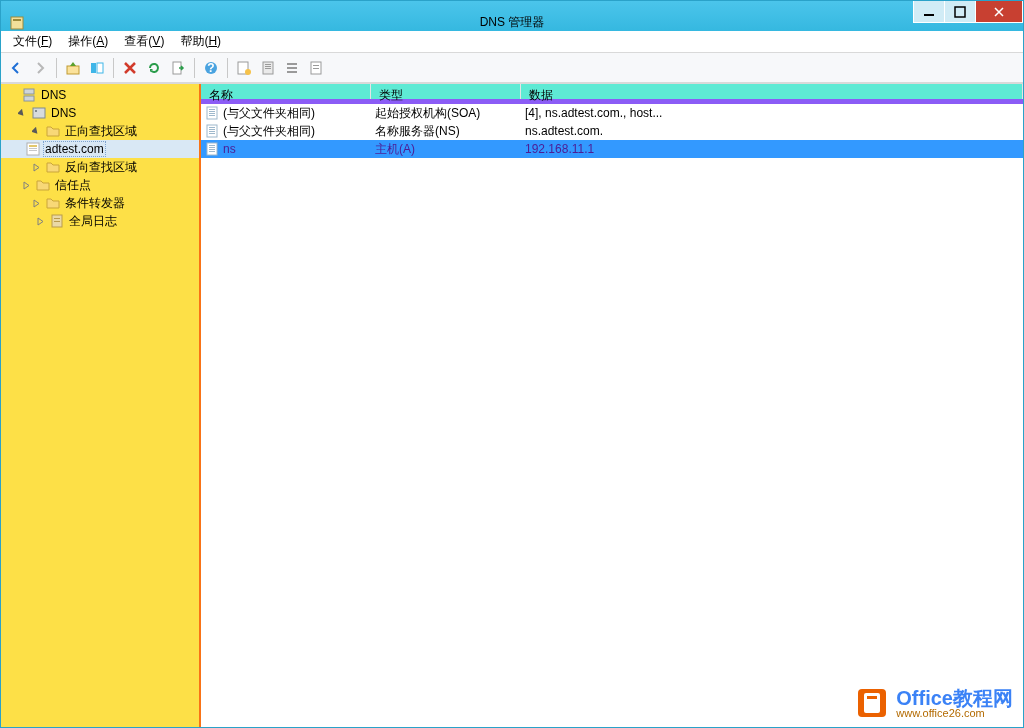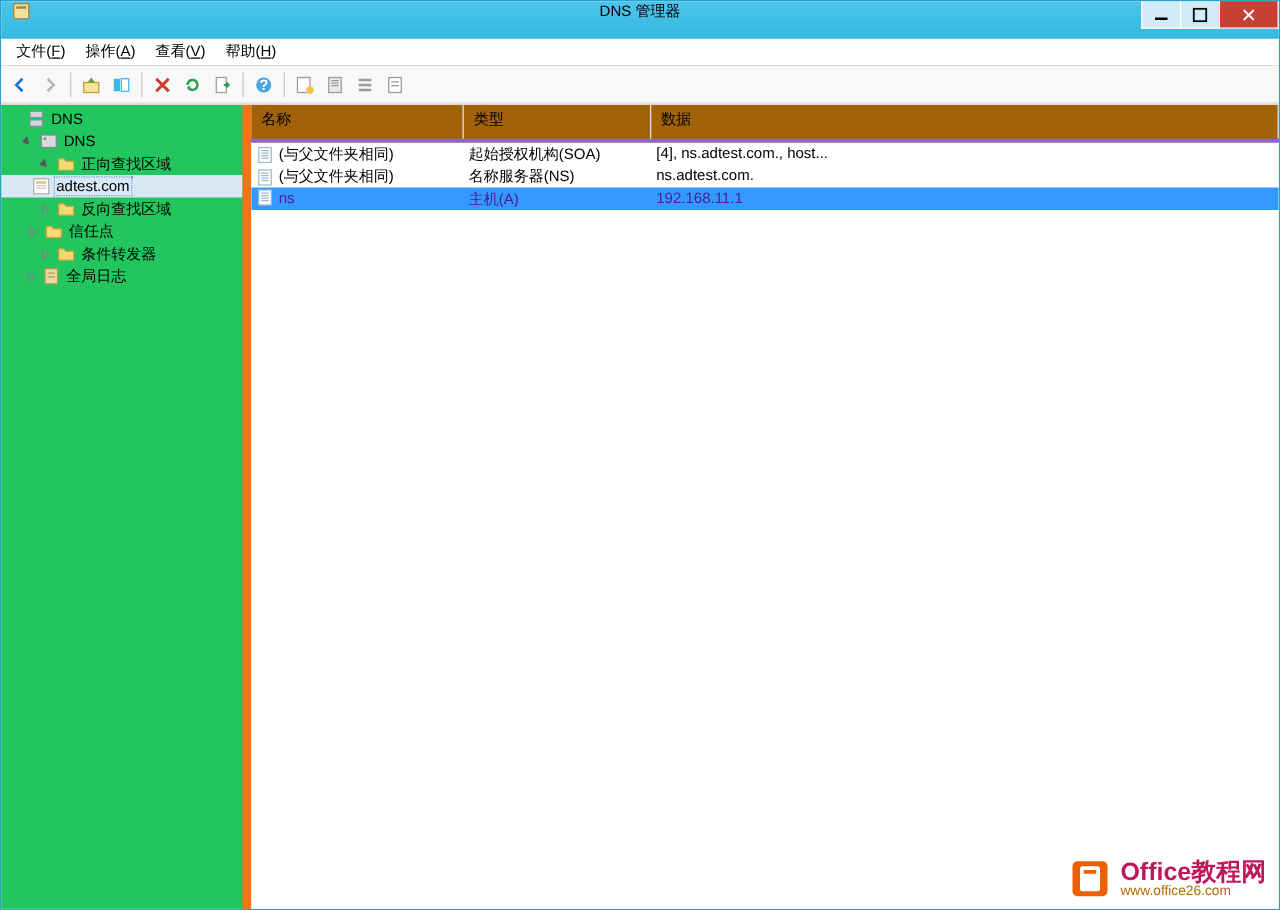--- a/index.html
+++ b/index.html
@@ -1,50 +1,50 @@
 <!DOCTYPE html>
 <html><head>
 <meta charset="utf-8">
 <style>
 *{box-sizing:border-box;margin:0;padding:0;font-family:"Microsoft YaHei","Segoe UI",Tahoma,sans-serif;font-size:12px}
 body{background:#fff;overflow:hidden}
 .window{width:1024px;height:728px;border:1px solid #2aa2c9;display:flex;flex-direction:column;position:relative;background:#fff}
-.titlebar{height:30px;background:linear-gradient(#4bc5eb,#35b8e0);display:flex;align-items:flex-start;position:relative;color:#000}
+.titlebar{height:30px;background:linear-gradient(#4bc5eb,#35b8e0);display:flex;align-items:flex-end;position:relative;color:#000}
 .titlebar-icon{width:16px;height:16px;margin-left:8px}
 .titlebar-title{position:absolute;left:0;right:0;text-align:center;font-size:12px}
 .win-controls{position:absolute;right:0;top:0;display:flex;height:22px}
 .win-btn{width:32px;height:22px;display:flex;align-items:center;justify-content:center;border:1px solid #fff;border-top:none;margin-left:-1px;background:#d1ecf6;cursor:default}
 .win-btn.close{background:#c84031;width:48px;color:#fff;border-color:#fff}
 .win-btn svg{width:12px;height:12px}
 .menubar{height:22px;background:#fff;display:flex;padding:0 4px;border-bottom:1px solid #d9d9d9}
 .menu-item{padding:2px 8px;cursor:default}
 .menu-item u{text-decoration:underline}
 .toolbar{height:30px;background:#f7f8fa;border-bottom:1px solid #d9d9d9;display:flex;align-items:center;padding:0 4px;gap:2px}
 .tb-btn{width:22px;height:22px;display:flex;align-items:center;justify-content:center;border:1px solid transparent;cursor:default}
 .tb-sep{width:1px;height:20px;background:#c8c8c8;margin:0 3px}
 .client{flex:1;display:flex;border-top:1px solid #d9d9d9;min-height:0}
-.tree-pane{width:200px;border-right:7px solid #f97316;padding-top:2px;overflow:auto;background:#22c55e}
+.tree-pane{width:200px;border-right:2px solid #f97316;padding-top:2px;overflow:auto;background:#fde047}
 .list-pane{flex:1;display:flex;flex-direction:column;background:#fff}
-.list-header{height:30px;display:flex;border-bottom:3px solid #8b5cf6;background:#a16207}
+.list-header{height:20px;display:flex;border-bottom:5px solid #8b5cf6;background:#5eead4}
 .list-header .col{padding:3px 8px;border-right:1px solid #e4e4e4}
 .col-name{width:170px}.col-type{width:150px}.col-data{flex:1}
 .list-body{flex:1;overflow:auto}
-.row{display:flex;align-items:flex-start;height:18px}
+.row{display:flex;align-items:center;height:18px}
 .row .cell{padding:1px 4px;display:flex;align-items:center;gap:4px}
 .row.selected{background:#3399ff;color:#4c1d95}
 .rec-icon{width:14px;height:14px;flex-shrink:0}
 .tree-row{display:flex;align-items:center;height:18px;gap:2px;padding-right:4px;white-space:nowrap}
 .tree-row.selected{background:#d9e8f5}
 .tree-row.selected .tree-label{border:1px dotted #7da2ce;padding:0 1px}
 .expander{width:14px;height:14px;display:flex;align-items:center;justify-content:center;cursor:default;flex-shrink:0}
 .tree-icon{width:16px;height:16px;flex-shrink:0}
 .tree-label{padding:0 2px}
 .watermark{position:absolute;right:10px;bottom:6px;display:flex;align-items:center;gap:6px}
 .watermark-text{display:flex;flex-direction:column;line-height:1}
-.wm1{font-size:20px;font-weight:700;color:#be185d}
+.wm1{font-size:20px;font-weight:700;color:#3b82f6}
 .wm2{font-size:11px;color:#b36a00}
 </style>
 </head>
 <body>
 
 <div class="window">
 
   <div class="titlebar">
     <svg class="titlebar-icon" viewBox="0 0 16 16">
         <rect x="2" y="2" width="12" height="12" fill="#f2e09a" stroke="#9c8a3a"></rect>
@@ -226,21 +226,21 @@
         <span class="expander">
             <svg width="9" height="9" viewBox="0 0 9 9">
               <path d="M2 1L7 4.5L2 8z" fill="none" stroke="#808080"></path>
             </svg>
           </span>
         <svg class="tree-icon" viewBox="0 0 16 16">
             <path d="M2 4h4l2 2h6v7H2z" fill="#f8d877" stroke="#caa53a"></path>
           </svg>
         <span class="tree-label">条件转发器</span>
       </div>
-      <div class="tree-row" style="padding-left:16px">
+      <div class="tree-row" style="padding-left:32px">
         <span class="expander">
             <svg width="9" height="9" viewBox="0 0 9 9">
               <path d="M2 1L7 4.5L2 8z" fill="none" stroke="#808080"></path>
             </svg>
           </span>
         <svg class="tree-icon" viewBox="0 0 16 16">
             <rect x="3" y="2" width="10" height="12" fill="#ead9a6" stroke="#b99b4d"></rect>
             <rect x="5" y="5" width="6" height="1" fill="#b99b4d"></rect>
             <rect x="5" y="8" width="6" height="1" fill="#b99b4d"></rect>
           </svg>

